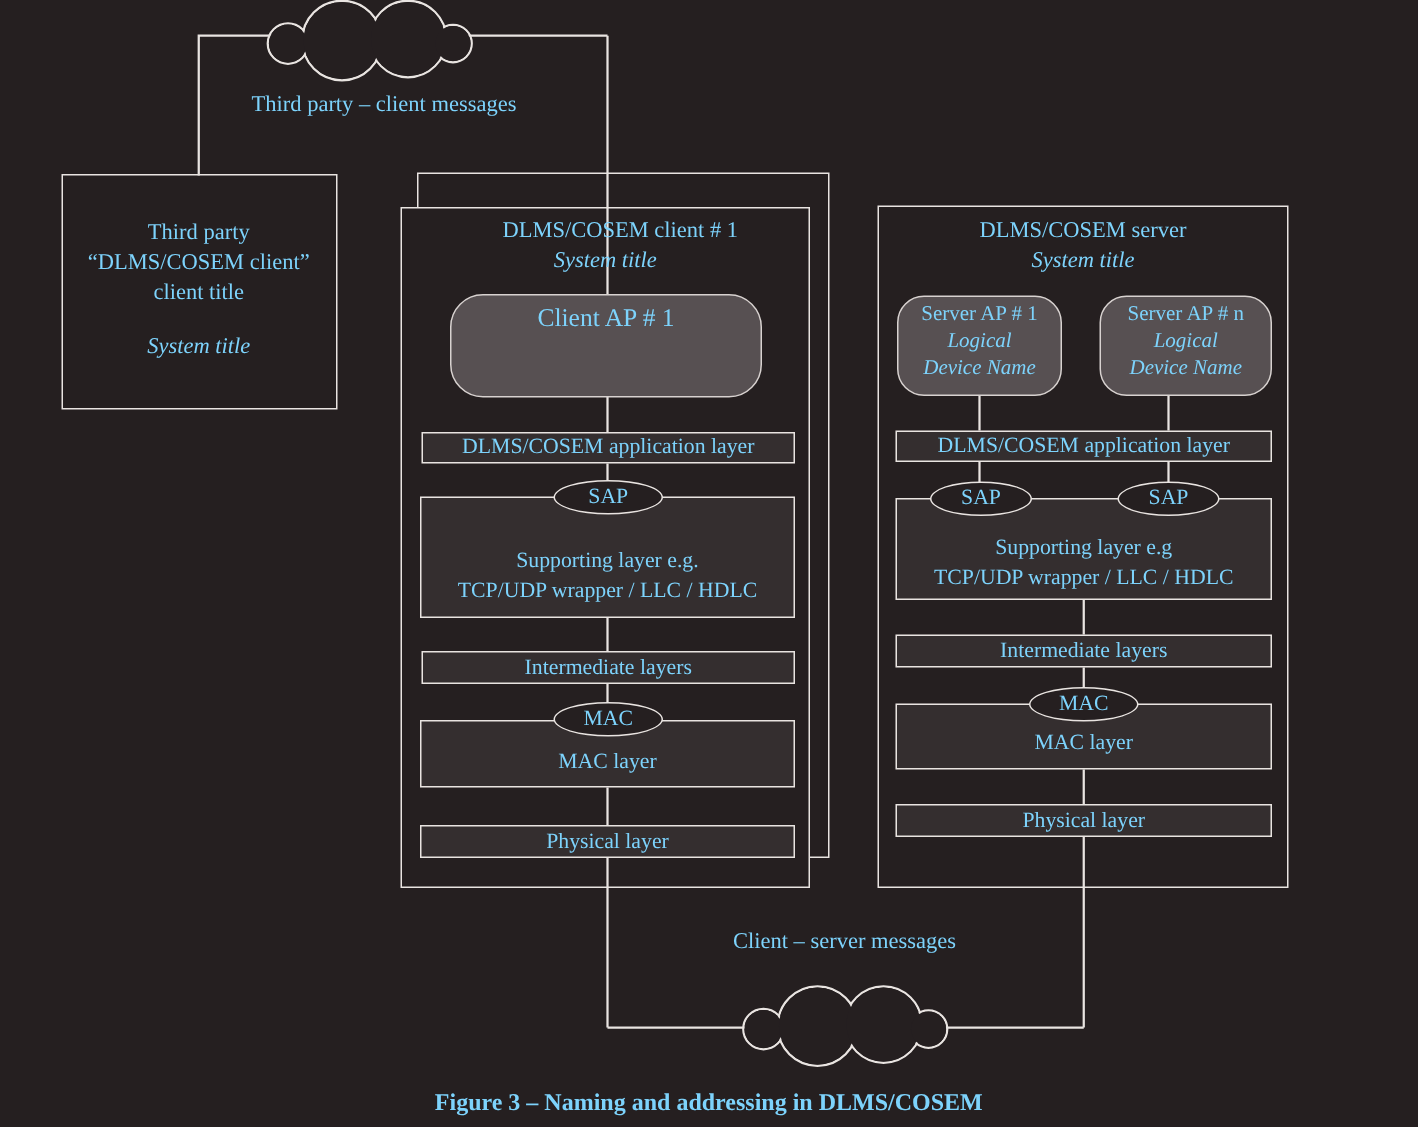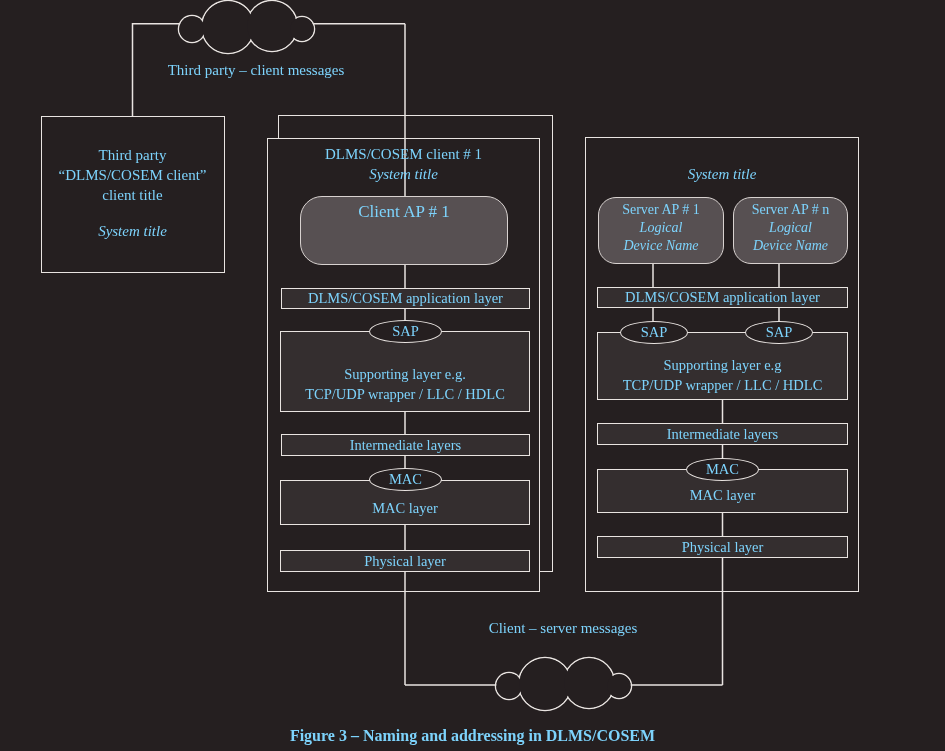--- a/index.html
+++ b/index.html
@@ -77,21 +77,21 @@
 
   <div class="panel z4" style="left:41px;top:116px;width:184px;height:157px;">
     <div class="abs" style="left:0;top:28px;width:181px;text-align:center;font-size:15px;line-height:20px;">
       <div>Third party</div>
       <div>“DLMS/COSEM client”</div>
       <div>client title</div>
       <div class="italic" style="margin-top:16px;">System title</div>
     </div>
   </div>
 
-  <div class="lbl z4" style="left:267px;top:144px;width:273px;">DLMS/COSEM client # 1</div>
+  <div class="lbl z4" style="left:267px;top:144px;width:273px;padding-left:10px;">DLMS/COSEM client # 1</div>
   <div class="lbl italic z4" style="left:267px;top:164px;width:273px;">System title</div>
 
   <div class="apbox z4" style="left:300px;top:196px;width:208px;height:69px;border-radius:22px;padding-top:5px;">
     <span>Client AP # 1</span>
   </div>
 
   <div class="fillbox z4" style="left:281px;top:288px;width:249px;height:21px;">
     <span>DLMS/COSEM application layer</span>
   </div>
 
@@ -116,23 +116,24 @@
 
   <div class="ellipse" style="left:369px;top:320px;width:73px;height:23px;">
     <span>SAP</span>
   </div>
   <div class="ellipse" style="left:369px;top:468px;width:73px;height:23px;">
     <span>MAC</span>
   </div>
 
   <div class="panel z4" style="left:585px;top:137px;width:274px;height:455px;"></div>
 
+  <div class="lbl z4" style="left:585px;top:144px;width:274px;">DLMS/COSEM server</div>
   <div class="lbl italic z4" style="left:585px;top:164px;width:274px;">System title</div>
 
-  <div class="apbox z4" style="left:598px;top:197px;width:126px;height:67px;border-radius:18px;padding-top:3px;line-height:18px;font-size:14px;">
+  <div class="apbox z4" style="left:598px;top:197px;width:110px;height:67px;border-radius:18px;padding-top:3px;line-height:18px;font-size:14px;">
     <div>Server AP # 1</div>
     <div class="italic">Logical</div>
     <div class="italic">Device Name</div>
   </div>
   <div class="apbox z4" style="left:733px;top:197px;width:115px;height:67px;border-radius:18px;padding-top:3px;line-height:18px;font-size:14px;">
     <div>Server AP # n</div>
     <div class="italic">Logical</div>
     <div class="italic">Device Name</div>
   </div>
 

